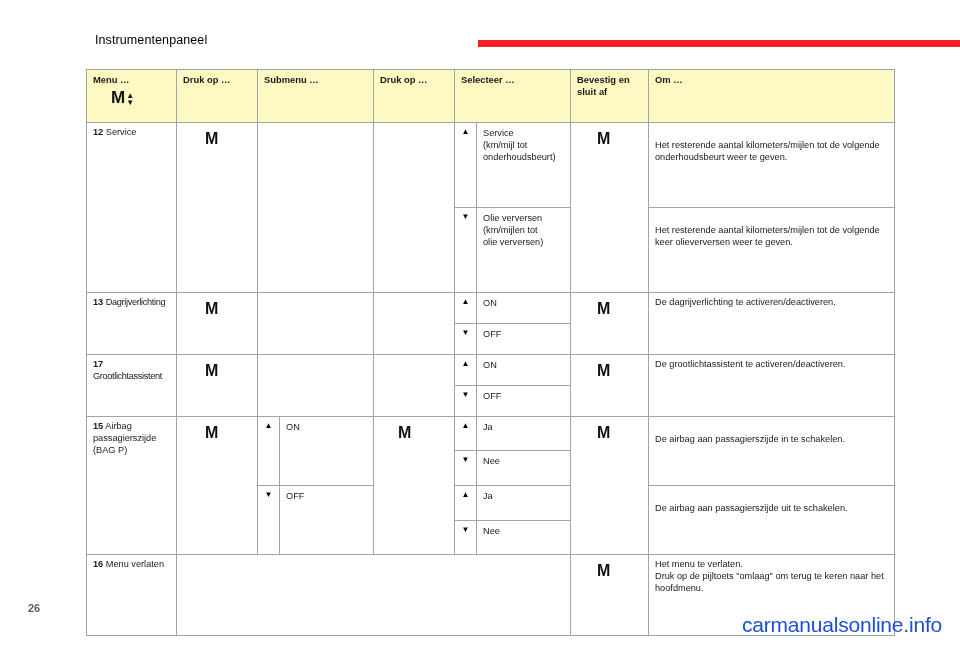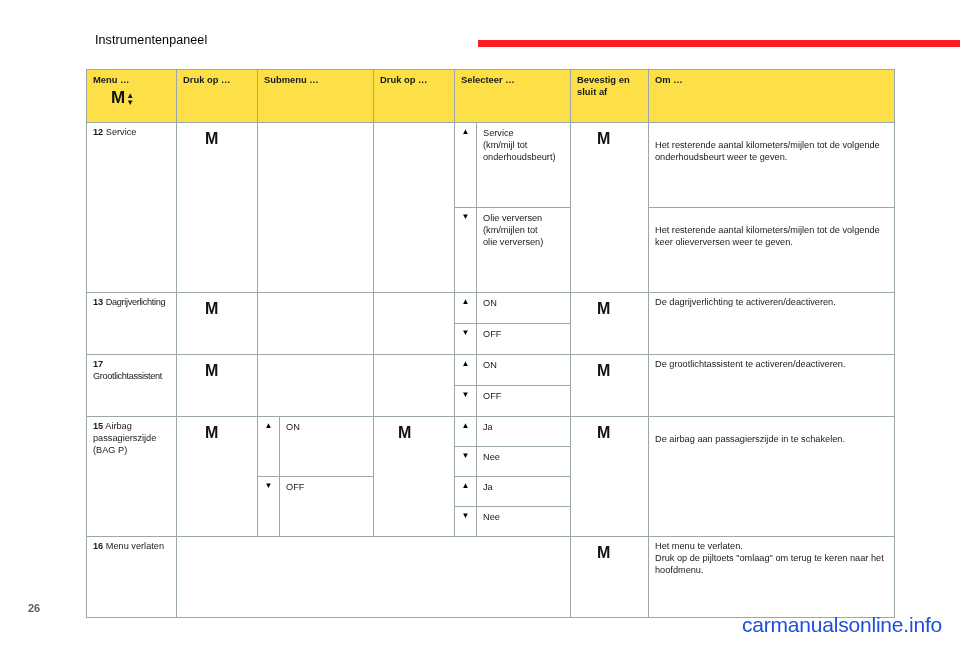--- a/index.html
+++ b/index.html
@@ -55,21 +55,21 @@
   }
   .menu-table td, .menu-table th {
     border: 1px solid #9aa7ab;
     padding: 4px 5px 4px 6px;
     vertical-align: top;
     text-align: left;
     font-weight: normal;
     line-height: 1.3;
   }
   .menu-table thead th {
-    background: #fde047;
+    background: #fef9c3;
     font-weight: bold;
     font-size: 9.4px;
     height: 44px;
     vertical-align: top;
   }
   .menu-table thead th.col-menu {
     padding-top: 4px;
   }
 
   
@@ -376,20 +376,23 @@
       </td>
       <td>
         <span class="m-key-conf">M</span>
       </td>
       <td class="stack-cell">
         <table>
           <tbody>
               <tr>
             <td style="height:48px">De airbag aan passagierszijde in te schakelen.</td>
           </tr>
+          <tr>
+            <td style="height:48px">De airbag aan passagierszijde uit te schakelen.</td>
+          </tr>
         </tbody>
           </table>
       </td>
     </tr>
 
     <tr class="r16">
       <td>
         <span class="idx">16</span> 
         <span>Menu verlaten</span>
       </td>

